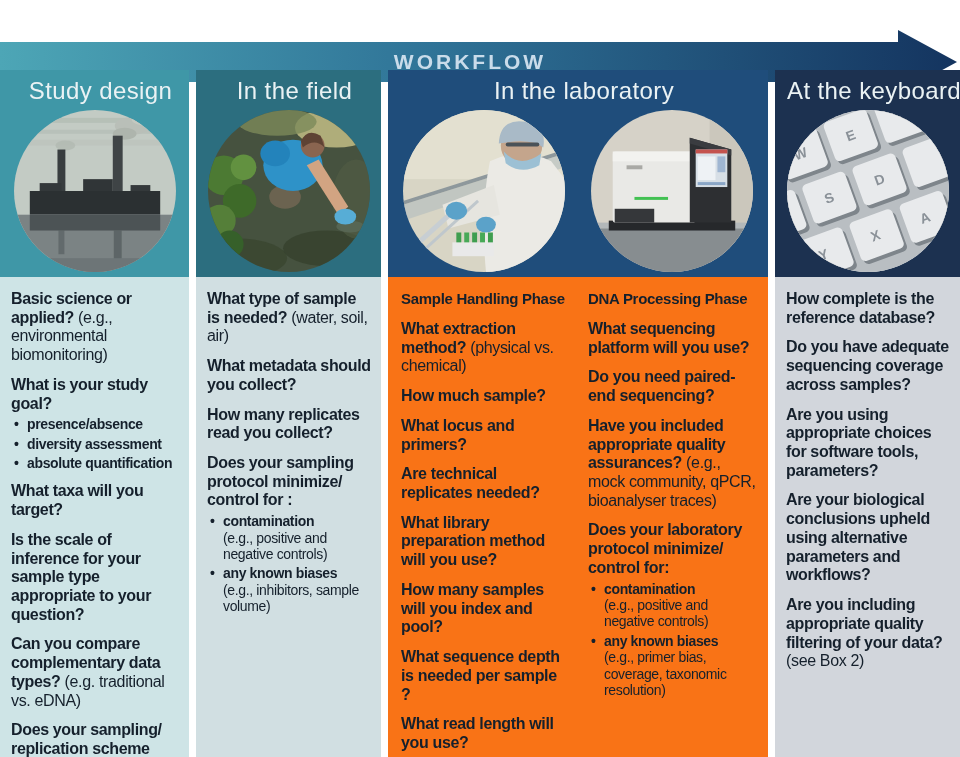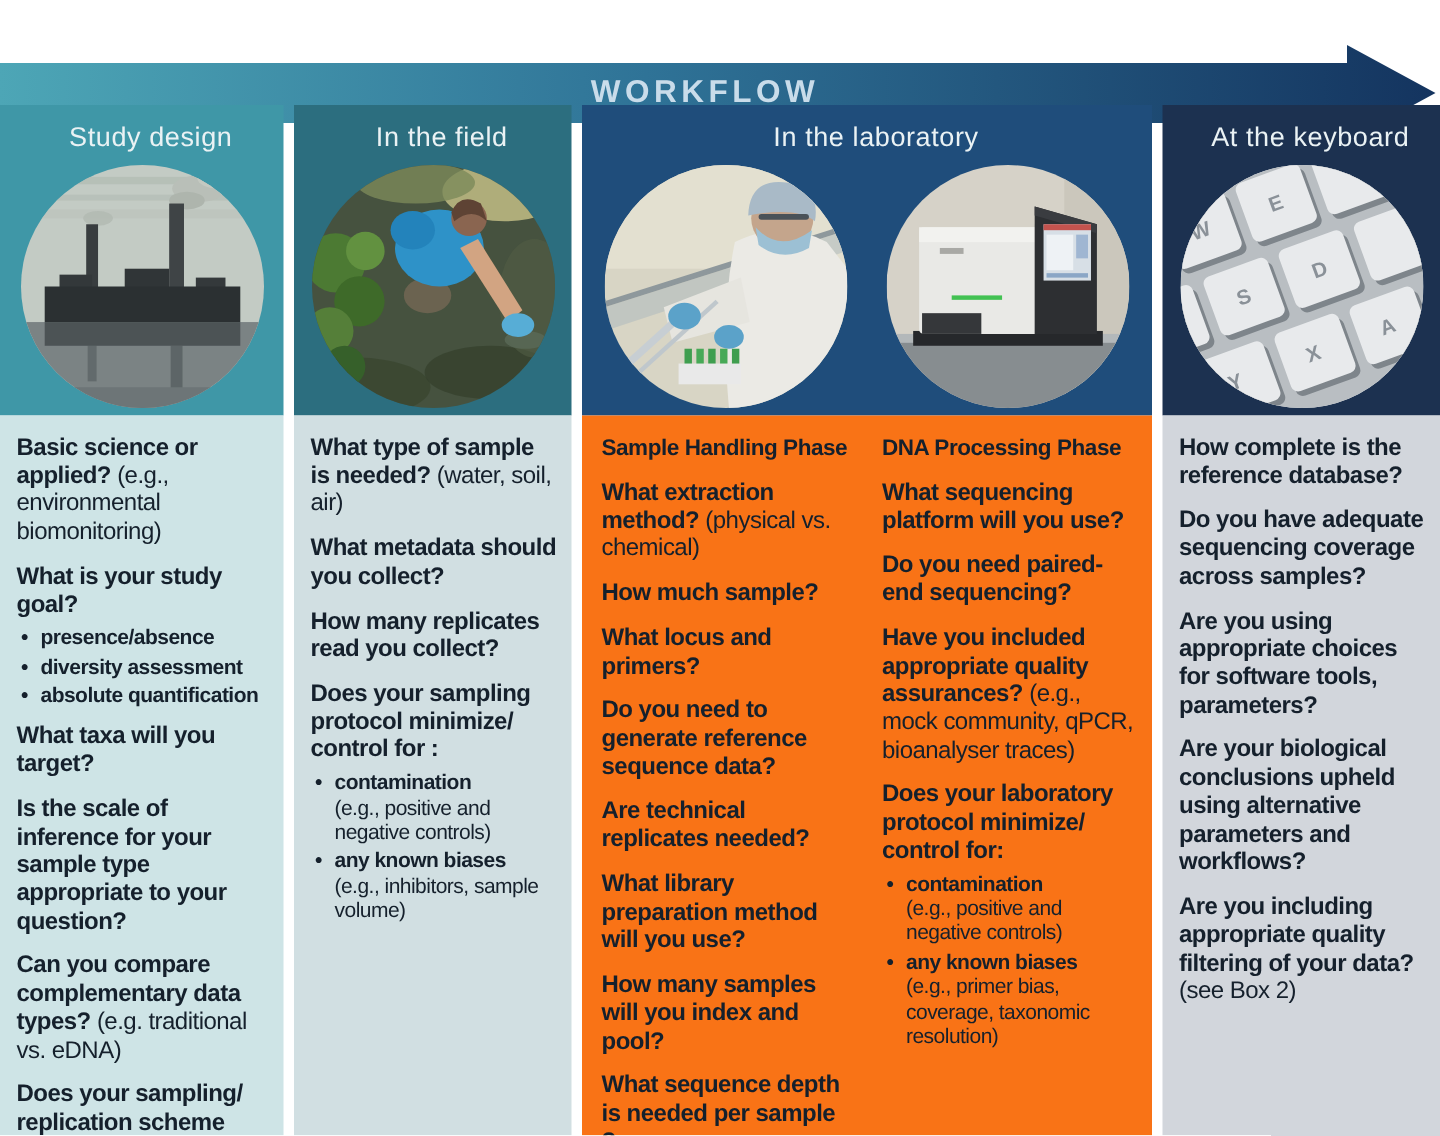--- a/index.html
+++ b/index.html
@@ -10,21 +10,21 @@
   .banner{position:absolute;top:0;left:0;width:960px;height:68px;margin-top:28px;}
   .banner svg{position:absolute;top:0;left:0;}
   .banner-title{position:absolute;top:22px;left:0;width:940px;text-align:center;
                 color:#c9dcea;font-size:21px;font-weight:bold;letter-spacing:3px;}
 
   
   #columns{position:absolute;top:70px;left:0;width:960px;height:687px;}
   .column{position:absolute;top:0;height:687px;}
   .col-header{height:207px;}
   .col-title{height:38px;line-height:42px;text-align:center;color:#eaf2f4;
-             font-size:18px;font-weight:400;letter-spacing:0.4px;white-space:nowrap;margin-left:12px;}
+             font-size:24px;font-weight:400;letter-spacing:0.4px;white-space:nowrap;margin-left:12px;}
   .photo-row{display:flex;justify-content:center;gap:26px;margin-top:2px;}
   .circle{width:162px;height:162px;border-radius:50%;overflow:hidden;flex:0 0 auto;}
   .circle svg{display:block;width:100%;height:100%;}
 
   .col-body{height:480px;box-sizing:border-box;padding:13px 10px 0 11px;color:#15202c;}
   .col-body.split{display:flex;gap:19px;padding:13px 12px 0 13px;}
   .panel{flex:1;min-width:0;}
 
   .qblock{margin-bottom:11px;}
   .para{margin:0;font-size:16px;line-height:1.17;font-weight:bold;letter-spacing:-0.35px;}
@@ -230,23 +230,20 @@
           <div class="panel">
             <div class="phase-heading">Sample Handling Phase</div>
             <div class="qblock">
               <p class="para"><span class="b">What extraction method?</span> <span class="n">(physical vs. chemical)</span></p>
             </div>
             <div class="qblock">
               <p class="para"><span class="b">How much sample?</span></p>
             </div>
             <div class="qblock">
               <p class="para"><span class="b">What locus and primers?</span></p>
-            </div>
-            <div class="qblock">
-              <p class="para"><span class="b">Do you need to generate reference sequence data?</span></p>
             </div>
             <div class="qblock">
               <p class="para"><span class="b">Are technical replicates needed?</span></p>
             </div>
             <div class="qblock">
               <p class="para"><span class="b">What library preparation method will you use?</span></p>
             </div>
             <div class="qblock">
               <p class="para"><span class="b">How many samples will you index and pool?</span></p>
             </div>

